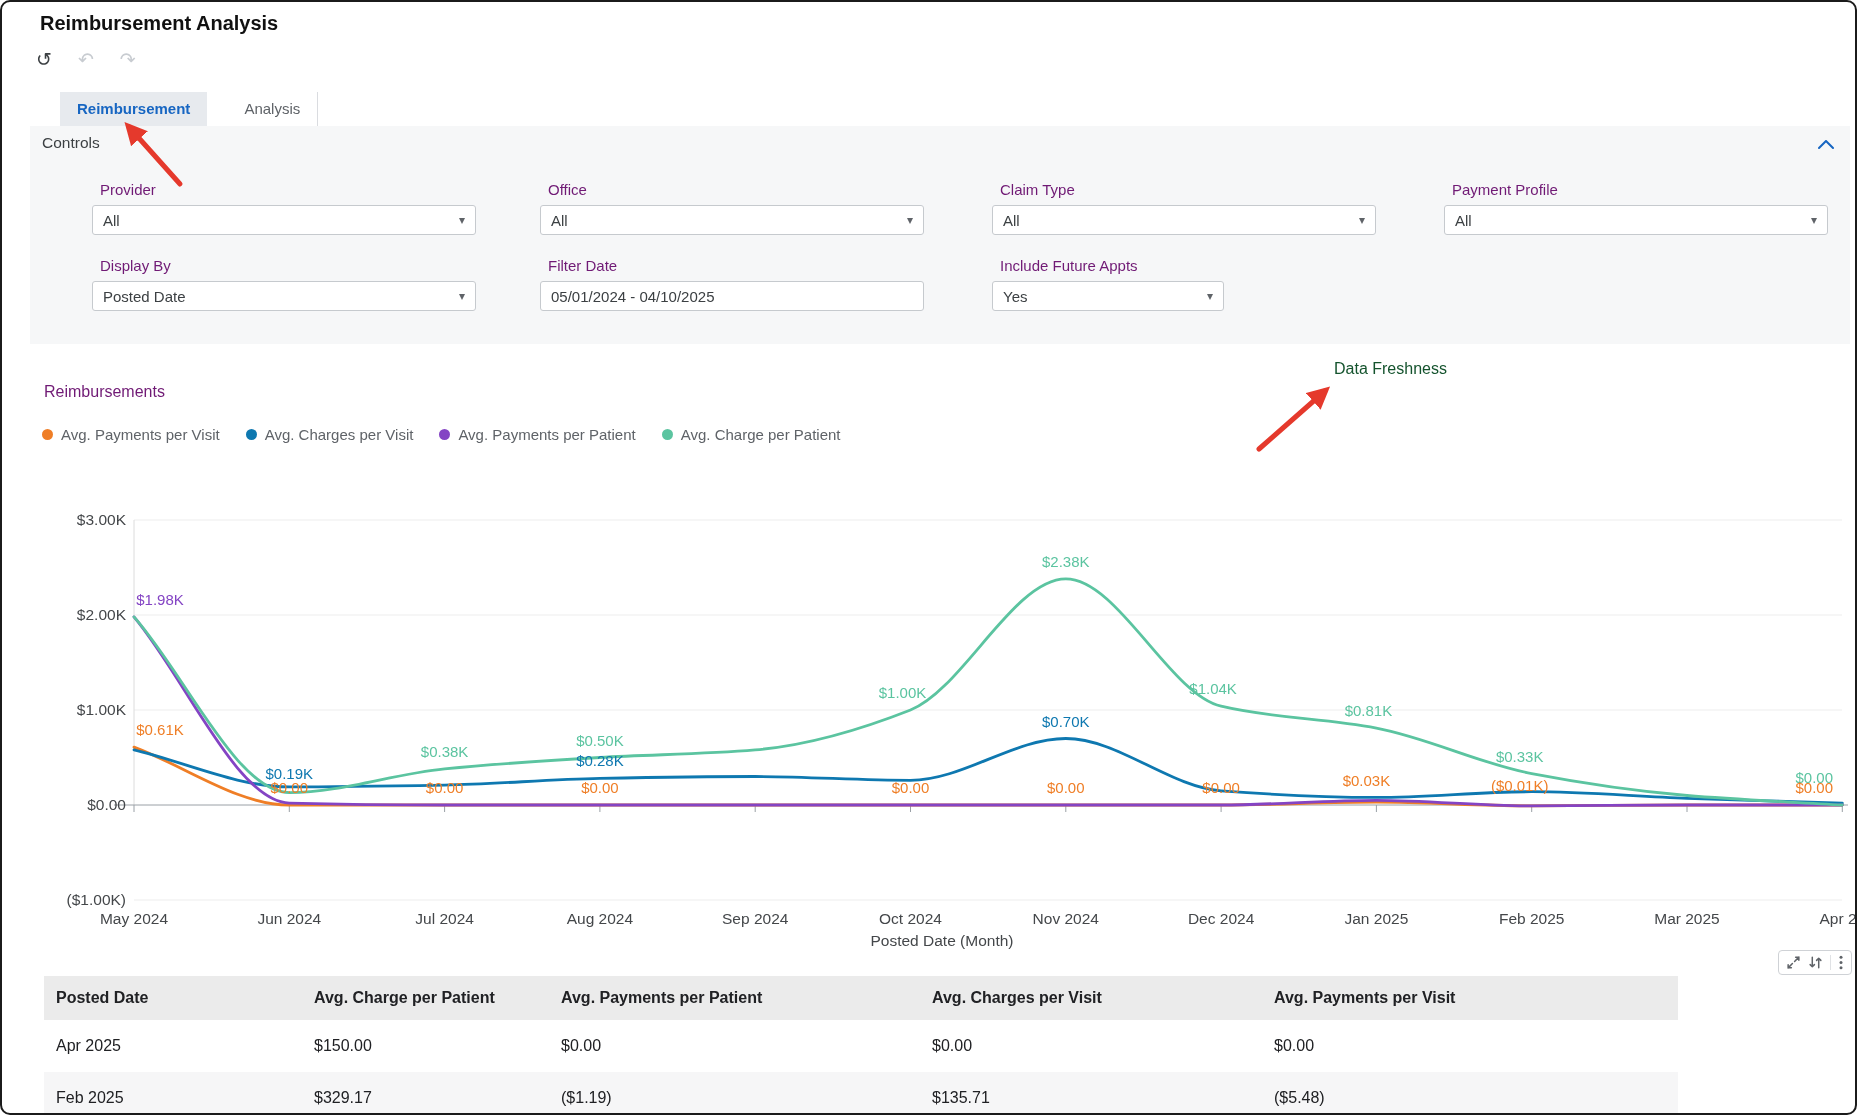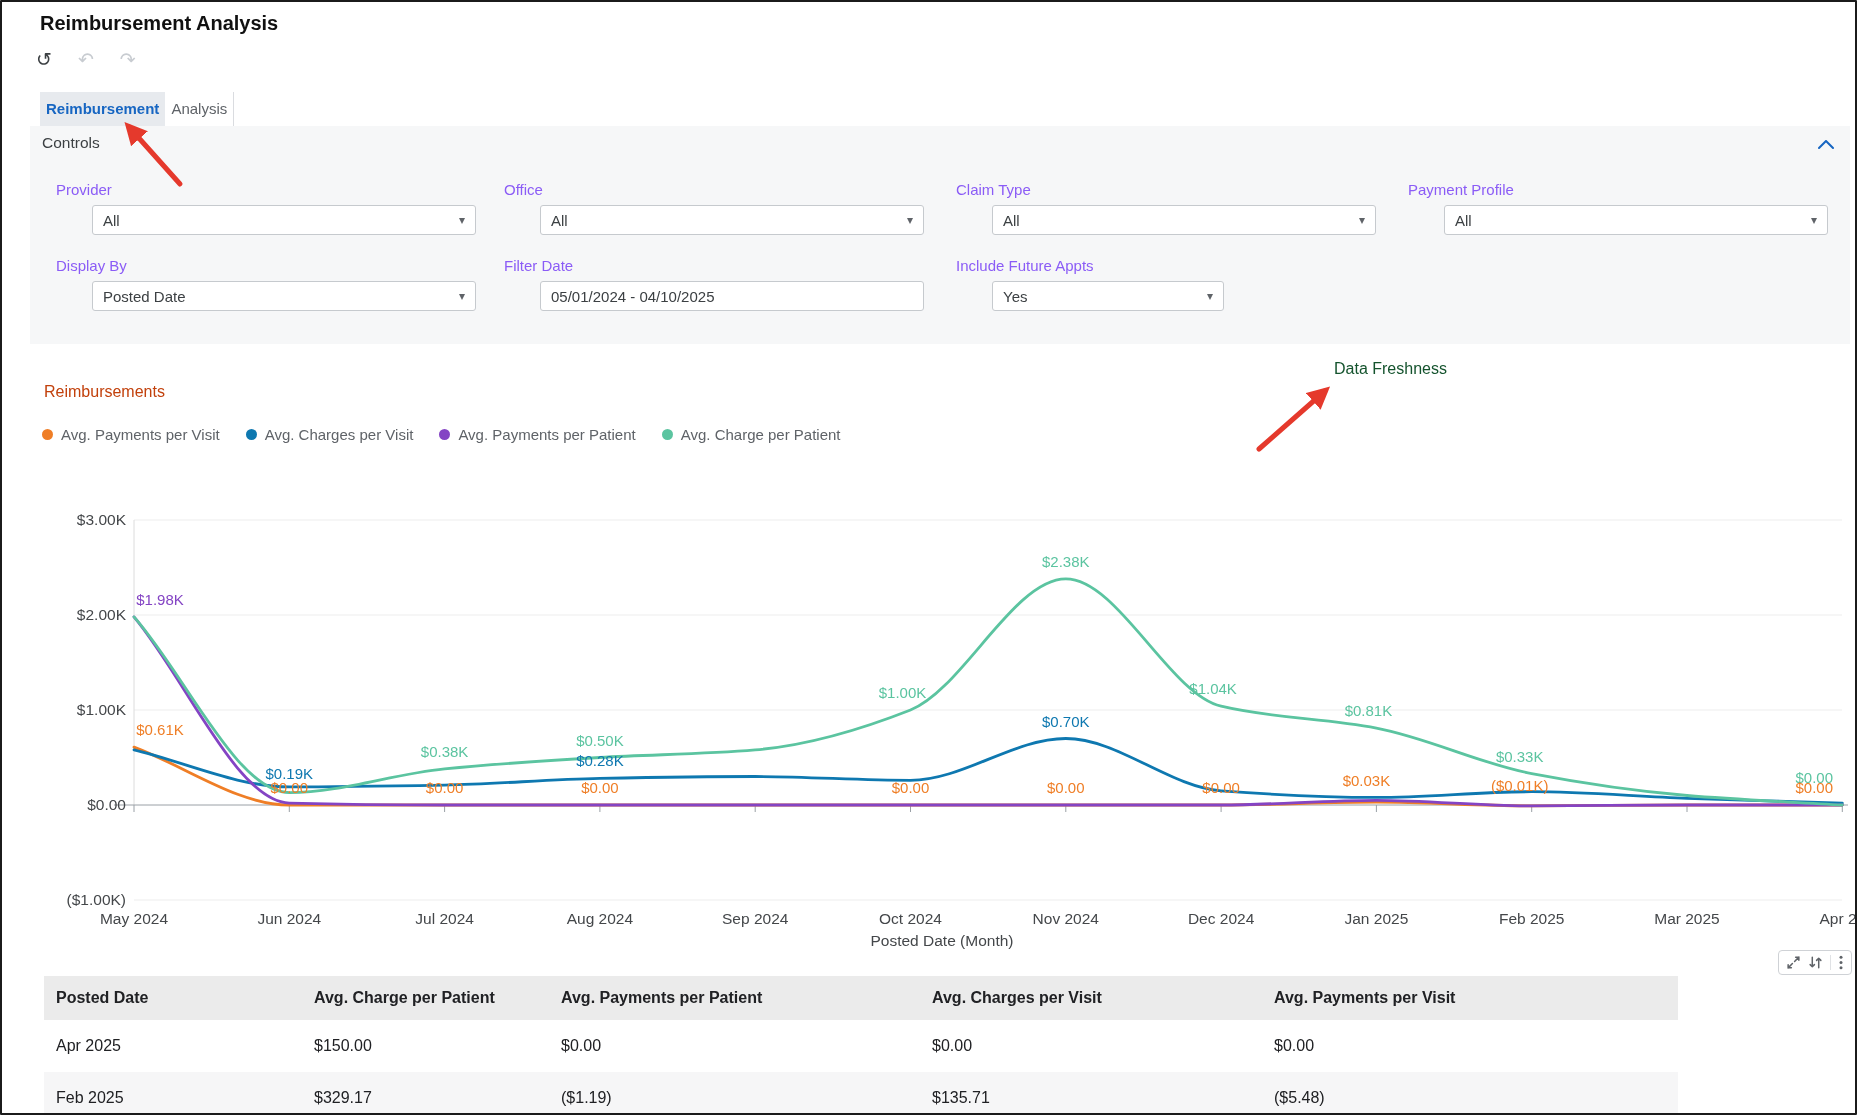--- a/index.html
+++ b/index.html
@@ -1,46 +1,46 @@
 <!DOCTYPE html>
 <html><head>
 <meta charset="utf-8">
 <style>
   * { margin:0; padding:0; box-sizing:border-box; }
   html,body { width:1857px; height:1115px; overflow:hidden; background:#fff;
               font-family:"Liberation Sans", sans-serif; }
   .page { position:absolute; top:0; left:0; width:1857px; height:1115px;
-          border:2px solid #1b1b1b; border-radius:1px; background:#fff; overflow:hidden; }
+          border:2px solid #1b1b1b; border-radius:10px; background:#fff; overflow:hidden; }
 
   .page-title { position:absolute; left:38px; top:10px; font-size:20px; font-weight:700; color:#111; }
 
   .history-bar { position:absolute; left:34px; top:48px; display:flex; gap:26px; }
   .hicon { font-size:19px; color:#c8ccd1; cursor:pointer; line-height:1; }
   .hicon.dark { color:#3c4043; }
 
   .tabs { position:absolute; left:38px; top:90px; display:flex; }
-  .tab { height:34px; line-height:34px; padding:0 6px; font-size:15px; color:#5f6368;
-         background:#fff; cursor:pointer; white-space:nowrap; }
+  .tab { height:34px; line-height:34px; padding:0 17px; font-size:15px; color:#5f6368;
+         background:#fff; cursor:pointer; white-space:nowrap;margin-left:20px; }
   .tab.active { background:#e7eaee; color:#1766c2; font-weight:700; }
   .tab.inactive { border-right:1px solid #dadce0; }
 
   .controls-panel { position:absolute; left:28px; top:124px; width:1820px; height:218px;
                     background:#f6f7f8; }
   .controls-title { position:absolute; left:12px; top:8px; font-size:15.5px; color:#3c4043; }
   .collapse-btn { position:absolute; right:16px; top:10px; cursor:pointer; }
 
   .field { position:absolute; }
-  .field-label { font-size:15px; color:#8b5cf6; margin-bottom:7px; }
+  .field-label { font-size:15px; color:#701a75; margin-bottom:7px;margin-left:44px; }
   .select, .text-input { height:30px; background:#fff; border:1px solid #c6cace; border-radius:3px;
           display:flex; align-items:center; justify-content:space-between;
           padding:0 10px; font-size:15px; color:#3c4043; cursor:pointer;margin-left:36px; }
   .caret { font-size:12px; color:#5f6368; }
 
   .data-freshness { position:absolute; left:1332px; top:358px; font-size:16px; color:#14532d; }
-  .chart-title { position:absolute; left:42px; top:381px; font-size:16px; color:#c2410c; }
+  .chart-title { position:absolute; left:42px; top:381px; font-size:16px; color:#701a75; }
 
   .legend { position:absolute; left:40px; top:424px; display:flex; gap:26px; align-items:center; }
   .legend-item { display:flex; align-items:center; gap:8px; cursor:pointer; }
   .legend-dot { width:11px; height:11px; border-radius:50%; background:#999; }
   .legend-label { font-size:15px; color:#5f6368; }
 
   #chart-svg { position:absolute; left:0; top:470px; }
   .axis-label { font-size:15.5px; fill:#44474a; }
   .pt-label { font-size:15px; }
 

